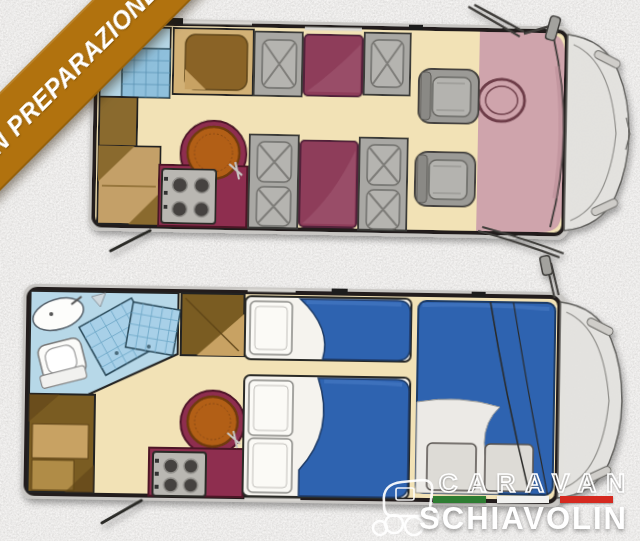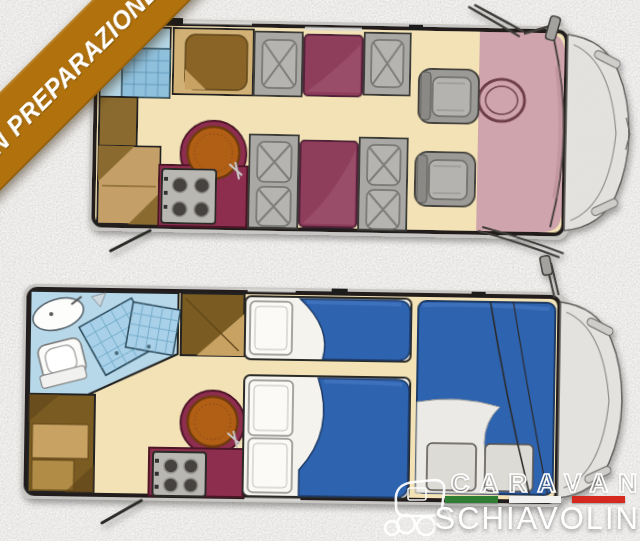--- a/index.html
+++ b/index.html
@@ -10,33 +10,33 @@
   #plans-layer{position:absolute;left:0;top:0;z-index:1;}
   
   .banner{position:absolute;left:-100px;top:36px;width:341px;height:70px;z-index:3;
           background:var(--banner-bg,#b1720e);
           transform:rotate(-45deg);
           display:flex;align-items:center;justify-content:center;
           box-shadow:0 5px 10px rgba(40,28,8,.5), inset 0 2px 0 rgba(255,255,255,.12), inset 0 -2px 0 rgba(0,0,0,.15);}
   .banner span{color:var(--banner-text,#fff);font-size:25px;font-weight:bold;font-style:italic;
                letter-spacing:.5px;white-space:nowrap;text-shadow:0 1px 2px rgba(0,0,0,.25);}
   
-  .logo{position:absolute;right:2px;bottom:1px;width:256px;height:72px;z-index:4;}
+  .logo{position:absolute;right:14px;bottom:1px;width:256px;height:72px;z-index:4;}
   .logo-icon{position:absolute;left:0;top:4px;}
   .brand-top{position:absolute;right:0;top:0;width:198px;text-align:right;
              font-size:26px;font-weight:700;letter-spacing:10px;margin-right:-9px;
              color:rgba(255,255,255,.18);-webkit-text-stroke:1.6px #fff;
              text-shadow:0 1px 3px rgba(0,0,0,.30);}
   .flag{position:absolute;top:28px;right:13px;width:180px;height:7px;display:flex;gap:11px;}
   .flag div{flex:1;height:7px;box-shadow:0 1px 2px rgba(0,0,0,.35);}
   .flag-green{background:var(--flag-green,#2e7d32);}
   .flag-white{background:var(--flag-white,#f2f2f0);}
   .flag-red{background:var(--flag-red,#d5291f);}
   .brand-bottom{position:absolute;right:0;top:33px;width:220px;text-align:right;
-                font-size:31px;font-weight:400;letter-spacing:2px;margin-right:-2px;
+                font-size:31px;font-weight:700;letter-spacing:2px;margin-right:-2px;
                 color:var(--logo-text,#fff);text-shadow:0 2px 4px rgba(0,0,0,.40);}
 </style>
 </head>
 <body>
 
 <div class="stage">
 
   <svg id="noise-layer" width="640" height="541">
     <defs>
       <filter id="grain" x="0" y="0" width="100%" height="100%">

